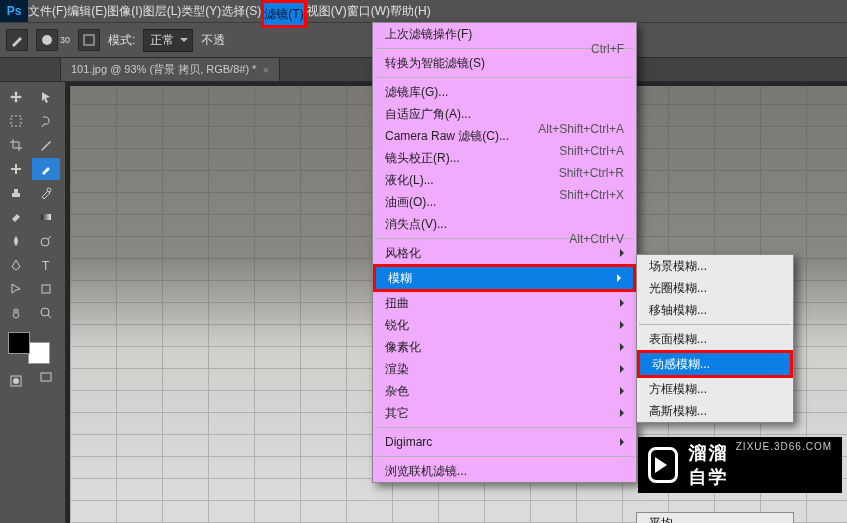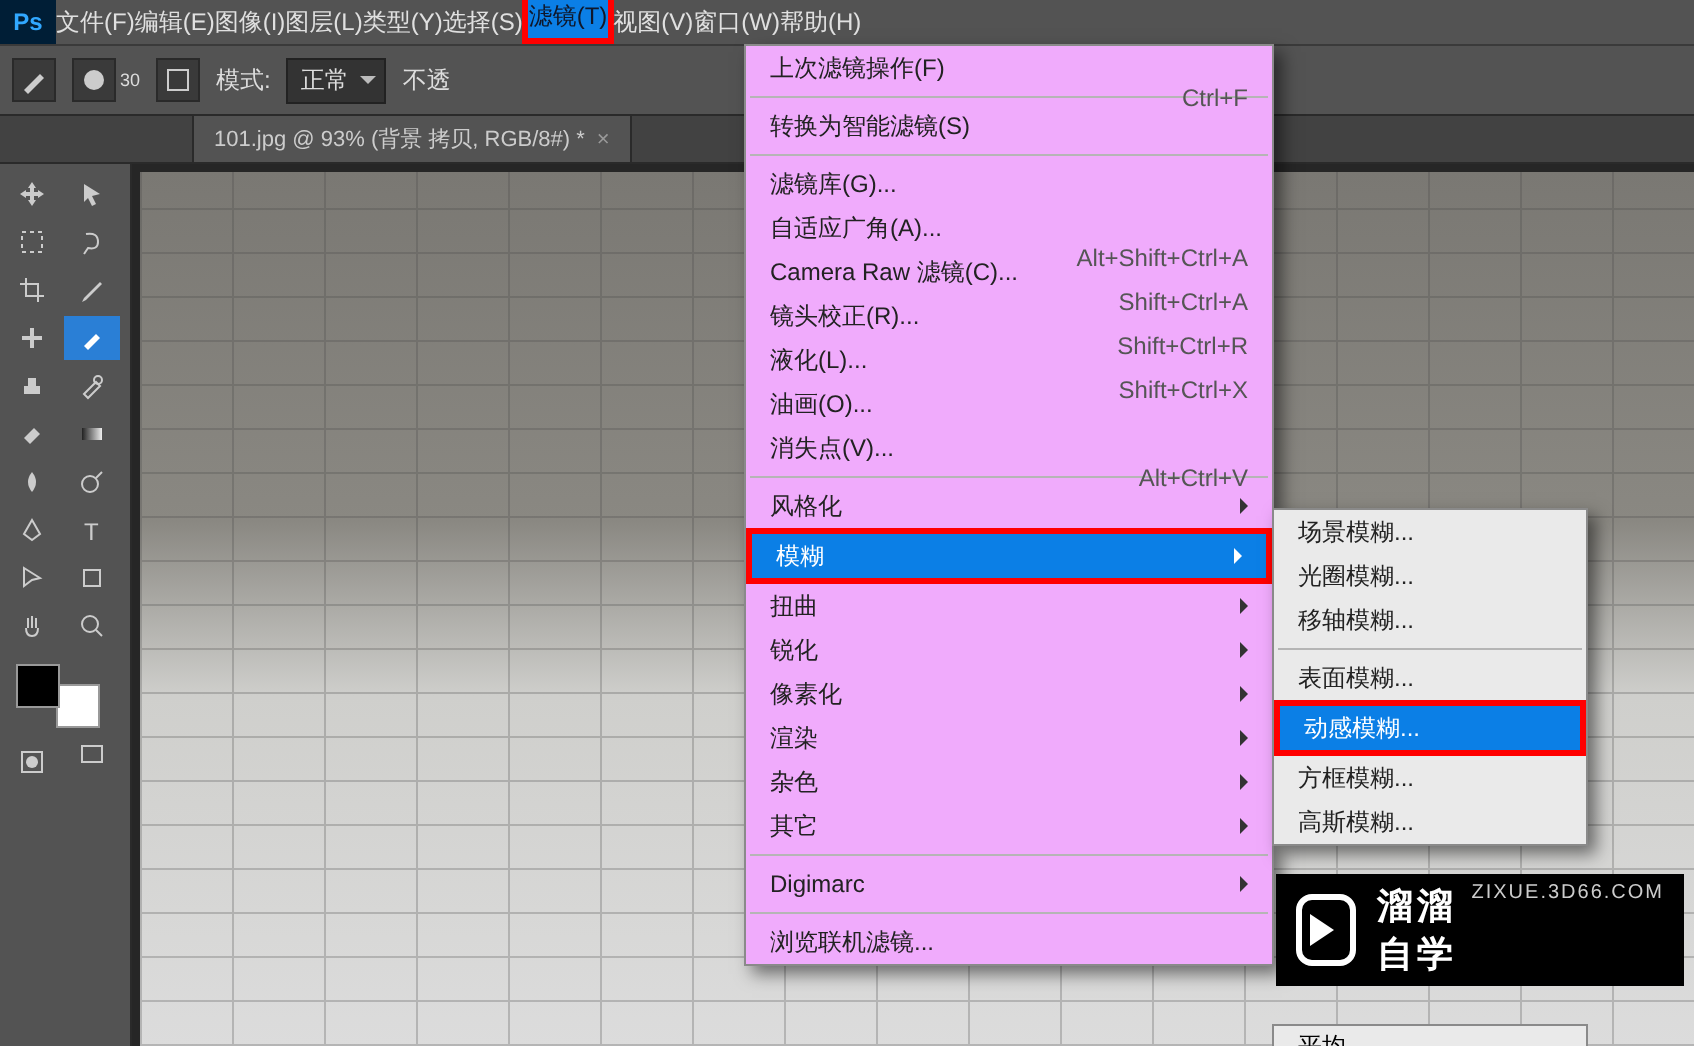--- a/index.html
+++ b/index.html
@@ -1,29 +1,29 @@
 <!DOCTYPE html>
 <html><head>
 <meta charset="utf-8">
 <style>
 * { margin: 0; padding: 0; box-sizing: border-box; font-family: "Microsoft YaHei", sans-serif; }
 body { width: 847px; height: 523px; background: #535353; overflow: hidden; position: relative; }
 
-.menubar { height: 22px; background: #535353; display: flex; align-items: flex-end; font-size: 12px; color: #e0e0e0; }
+.menubar { height: 22px; background: #535353; display: flex; align-items: flex-start; font-size: 12px; color: #e0e0e0; }
 .ps-logo { width: 28px; height: 22px; background: #001e36; color: #31a8ff; display: flex; align-items: center; justify-content: center; font-weight: bold; font-size: 12px; }
 .menu-item { padding: 0 0; height: 22px; display: flex; align-items: center; cursor: pointer; }
 .menu-item.active { background: #0b7fe6; color: #0f172a; }
 .menu-highlight { border: 3px solid #ff0000; padding: 0; }
 
 .optbar { height: 36px; background: #535353; border-top: 1px solid #3a3a3a; border-bottom: 1px solid #2a2a2a; display: flex; align-items: center; padding: 0 6px; gap: 8px; font-size: 12px; color: #ddd; }
 .opt-icon { width: 22px; height: 22px; background: #3a3a3a; border: 1px solid #2a2a2a; display: flex; align-items: center; justify-content: center; }
 .opt-sel { background: #333; border: 1px solid #222; padding: 2px 18px 2px 6px; color: #ddd; position: relative; }
 .opt-sel::after { content: ""; position: absolute; right: 4px; top: 50%; border: 4px solid transparent; border-top-color: #bbb; transform: translateY(-2px); }
 
-.tabbar { height: 24px; background: #424242; display: flex; align-items: flex-end; padding-left: 96px; font-size: 11px; color: #ccc; border-bottom: 1px solid #2a2a2a; }
+.tabbar { height: 24px; background: #424242; display: flex; align-items: flex-end; padding-left: 60px; font-size: 11px; color: #ccc; border-bottom: 1px solid #2a2a2a; }
 .doc-tab { padding: 4px 10px; background: #535353; border: 1px solid #2a2a2a; border-bottom: none; display: flex; align-items: center; gap: 6px; }
 .doc-tab .x { color: #999; }
 
 .workspace { position: absolute; top: 82px; left: 0; right: 0; bottom: 0; display: flex; }
 .toolbar { width: 66px; background: #535353; border-right: 1px solid #2a2a2a; display: flex; flex-wrap: wrap; padding: 4px 2px; gap: 2px; align-content: flex-start; }
 .tool { width: 28px; height: 22px; display: flex; align-items: center; justify-content: center; color: #ccc; border: 1px solid transparent; }
 .tool.active { background: #2a7fd6; }
 .color-sw { width: 42px; height: 32px; position: relative; margin: 6px 0 0 6px; }
 .color-sw .fg { width: 22px; height: 22px; background: #000; border: 1px solid #999; position: absolute; top: 0; left: 0; }
 .color-sw .bg { width: 22px; height: 22px; background: #fff; border: 1px solid #999; position: absolute; bottom: 0; right: 0; }

